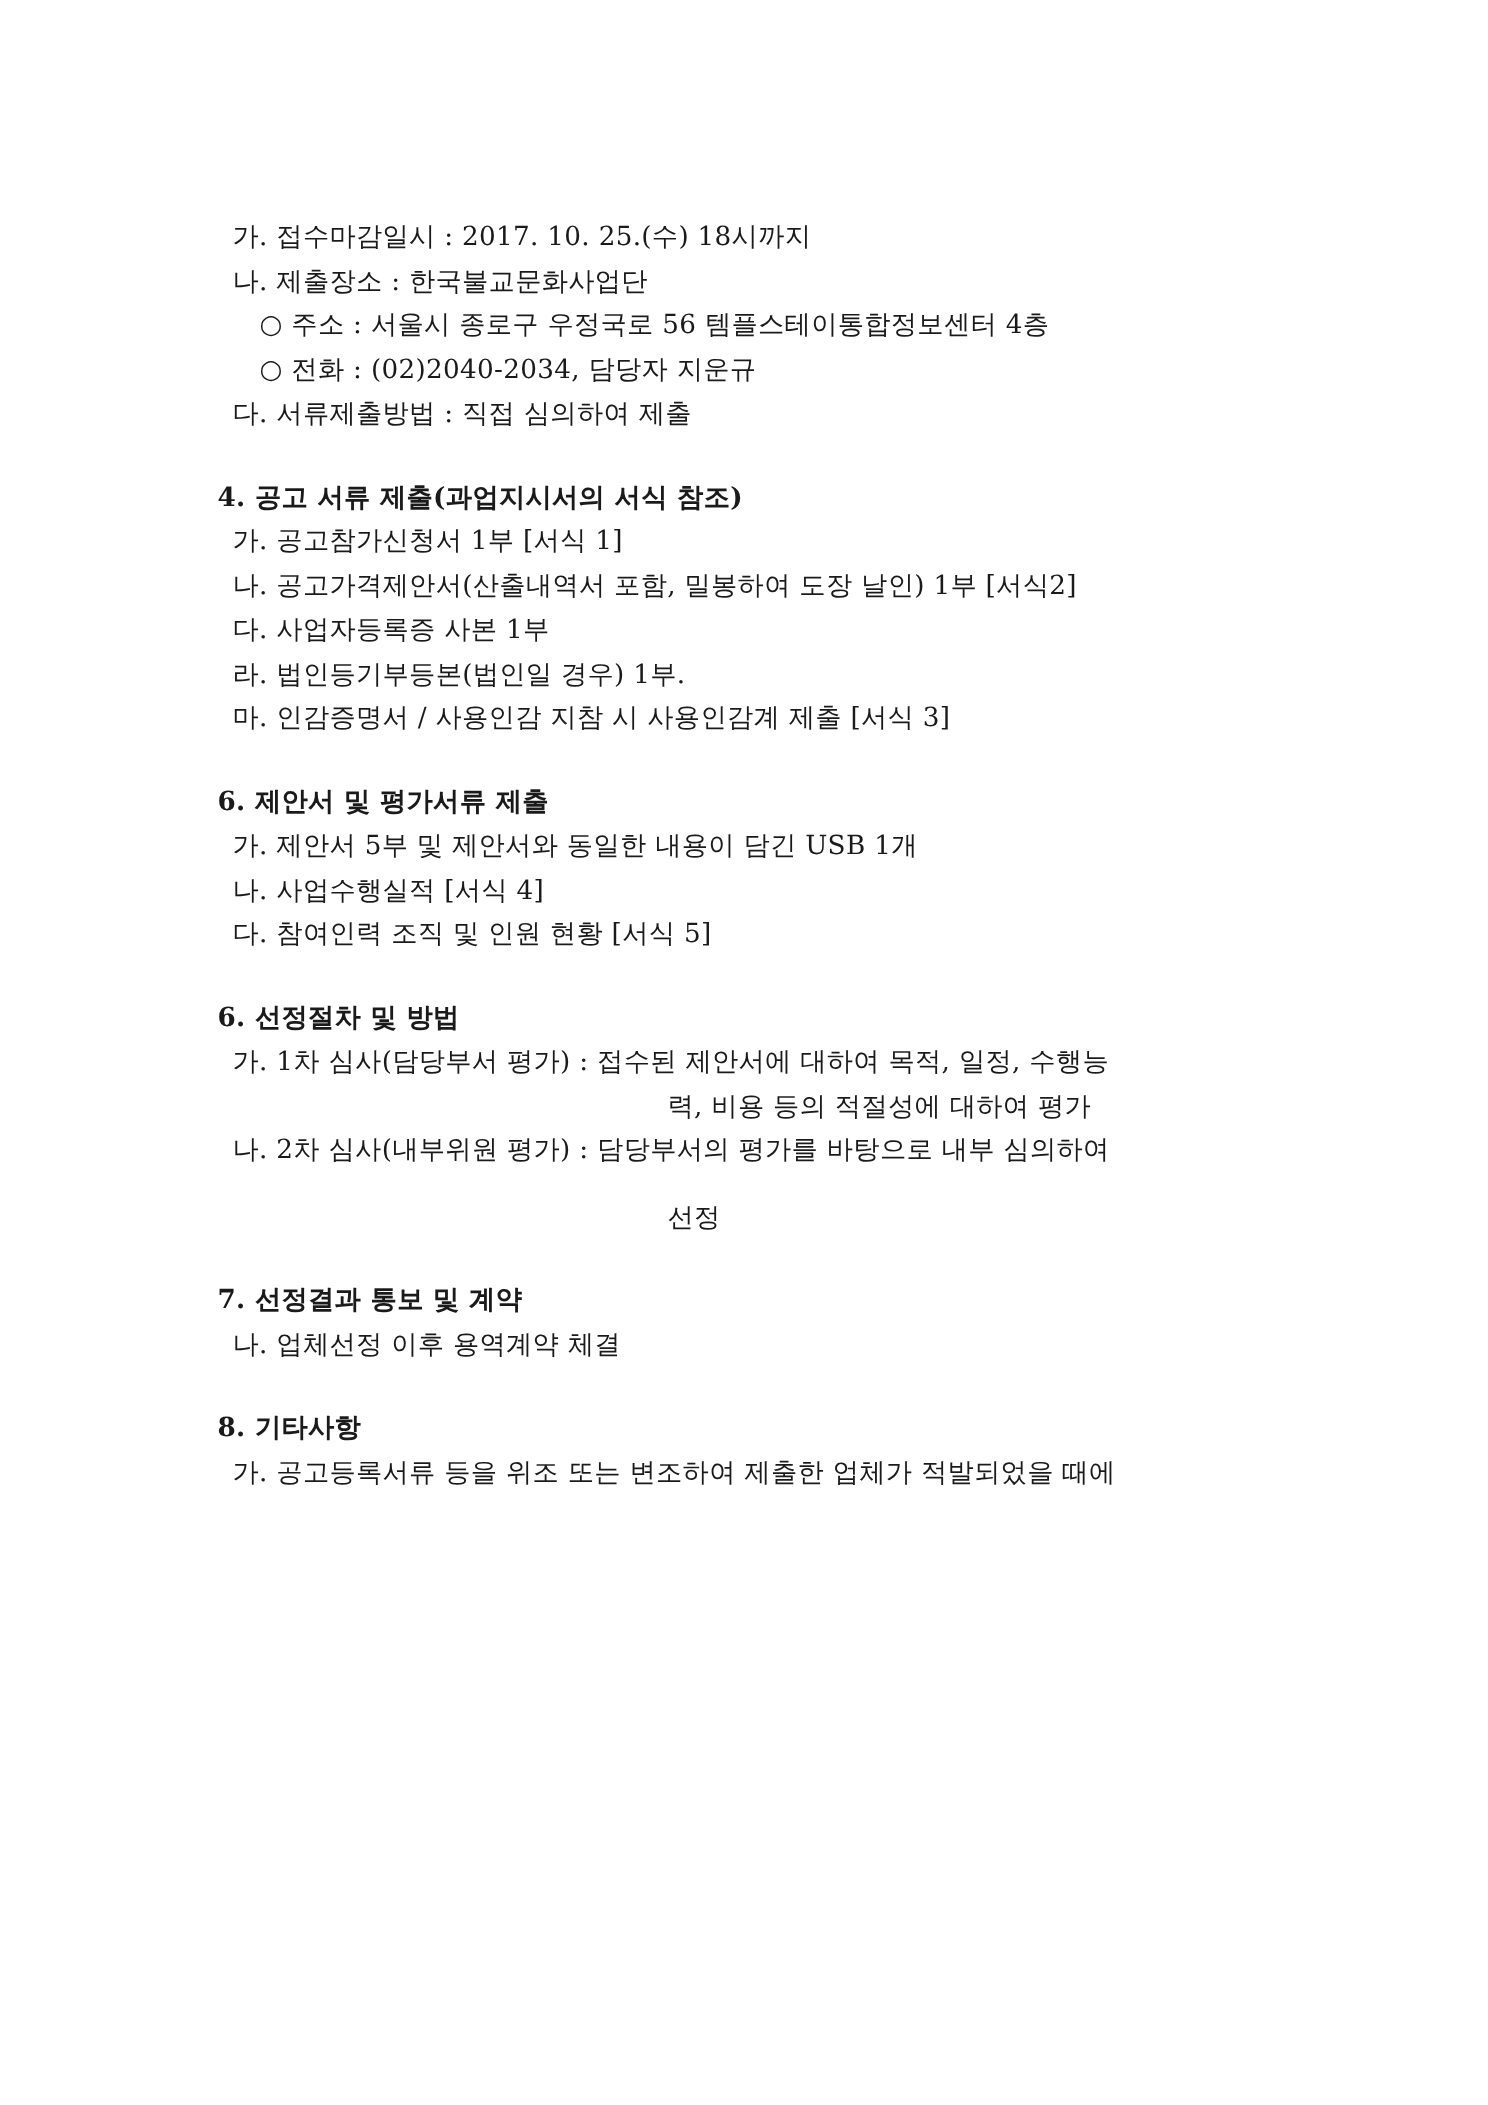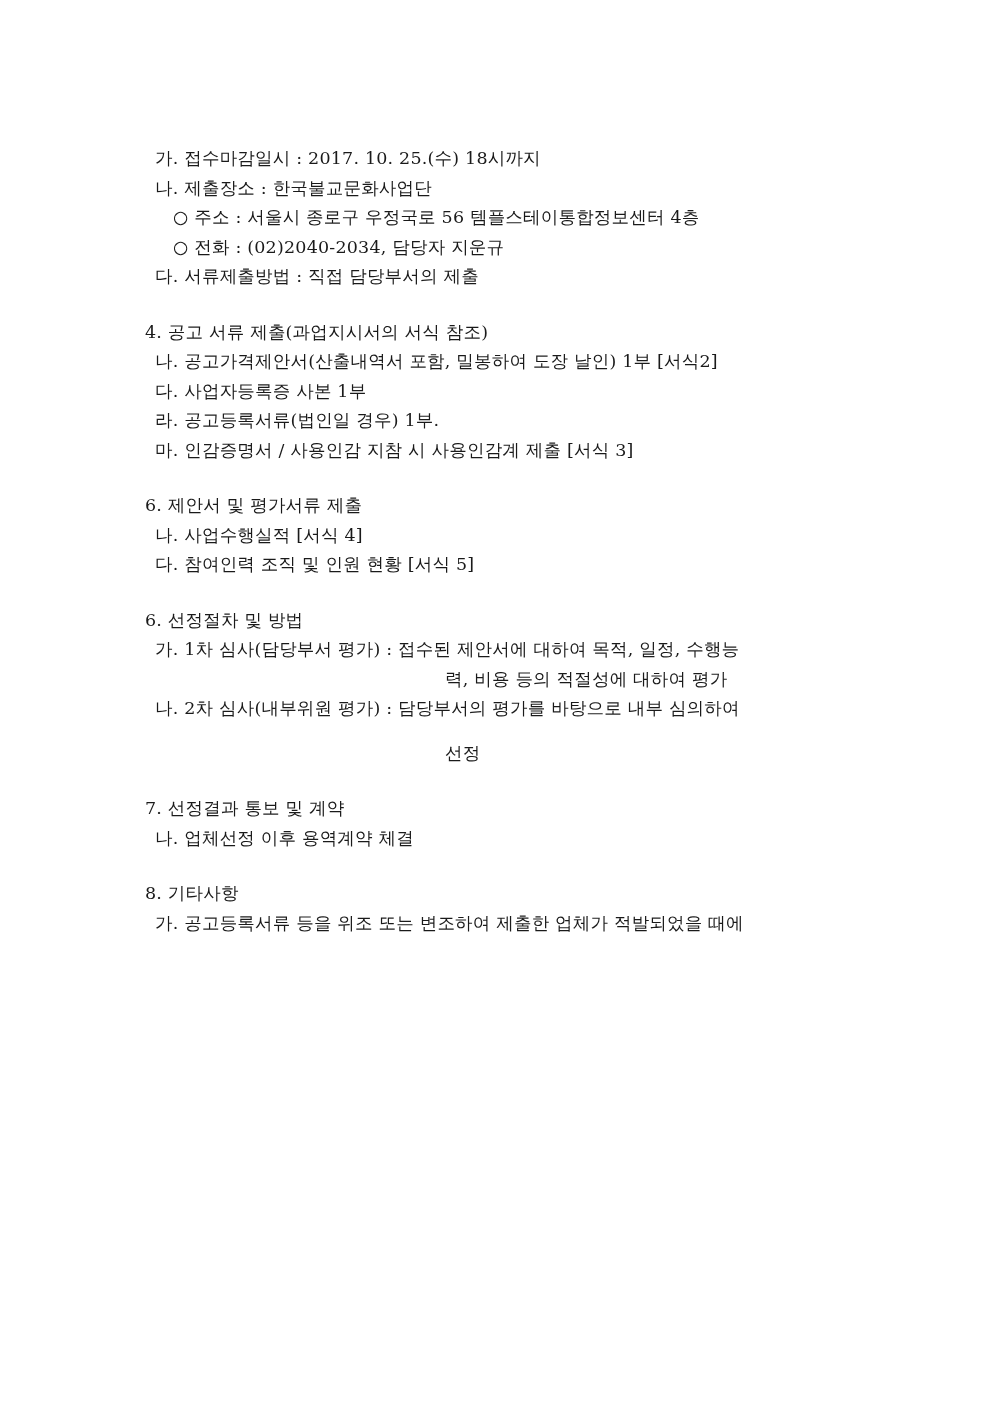--- a/index.html
+++ b/index.html
@@ -31,21 +31,21 @@
     letter-spacing: 0.2px;
   }
   .lvl-a {            
     padding-left: 10px;
     text-indent: 0;
   }
   .lvl-circle {       
     padding-left: 28px;
   }
   .heading {
-    font-weight: normal;
+    font-weight: bold;
     padding-left: 0;
     padding-bottom: 12px;
   }
   .gap {
     height: 26px;
   }
   .cont {             
     padding-left: 300px;
   }
   .cont2 {
@@ -55,29 +55,31 @@
 </style>
 </head>
 <body>
 
 <div class="page">
   <div class="doc-body" id="doc-body">
       <p class="line lvl-a">가. 접수마감일시 : 2017. 10. 25.(수) 18시까지</p>
       <p class="line lvl-a">나. 제출장소 : 한국불교문화사업단</p>
       <p class="line lvl-circle">○ 주소 : 서울시 종로구 우정국로 56 템플스테이통합정보센터 4층</p>
       <p class="line lvl-circle">○ 전화 : (02)2040-2034, 담당자 지운규</p>
-      <p class="line lvl-a">다. 서류제출방법 : 직접 담당부서의 제출</p>
+      <p class="line lvl-a">다. 서류제출방법 : 직접 심의하여 제출</p>
       <div class="gap"></div>
       <p class="line heading">4. 공고 서류 제출(과업지시서의 서식 참조)</p>
+      <p class="line lvl-a">가. 공고참가신청서 1부 [서식 1]</p>
       <p class="line lvl-a">나. 공고가격제안서(산출내역서 포함, 밀봉하여 도장 날인) 1부 [서식2]</p>
       <p class="line lvl-a">다. 사업자등록증 사본 1부</p>
-      <p class="line lvl-a">라. 공고등록서류(법인일 경우) 1부.</p>
+      <p class="line lvl-a">라. 법인등기부등본(법인일 경우) 1부.</p>
       <p class="line lvl-a">마. 인감증명서 / 사용인감 지참 시 사용인감계 제출 [서식 3]</p>
       <div class="gap"></div>
       <p class="line heading">6. 제안서 및 평가서류 제출</p>
+      <p class="line lvl-a">가. 제안서 5부 및 제안서와 동일한 내용이 담긴 USB 1개</p>
       <p class="line lvl-a">나. 사업수행실적 [서식 4]</p>
       <p class="line lvl-a">다. 참여인력 조직 및 인원 현황 [서식 5]</p>
       <div class="gap"></div>
       <p class="line heading">6. 선정절차 및 방법</p>
       <p class="line lvl-a">가. 1차 심사(담당부서 평가) : 접수된 제안서에 대하여 목적, 일정, 수행능</p>
       <p class="line cont">력, 비용 등의 적절성에 대하여 평가</p>
       <p class="line lvl-a">나. 2차 심사(내부위원 평가) : 담당부서의 평가를 바탕으로 내부 심의하여</p>
       <p class="line cont2">선정</p>
       <div class="gap"></div>
       <p class="line heading">7. 선정결과 통보 및 계약</p>

